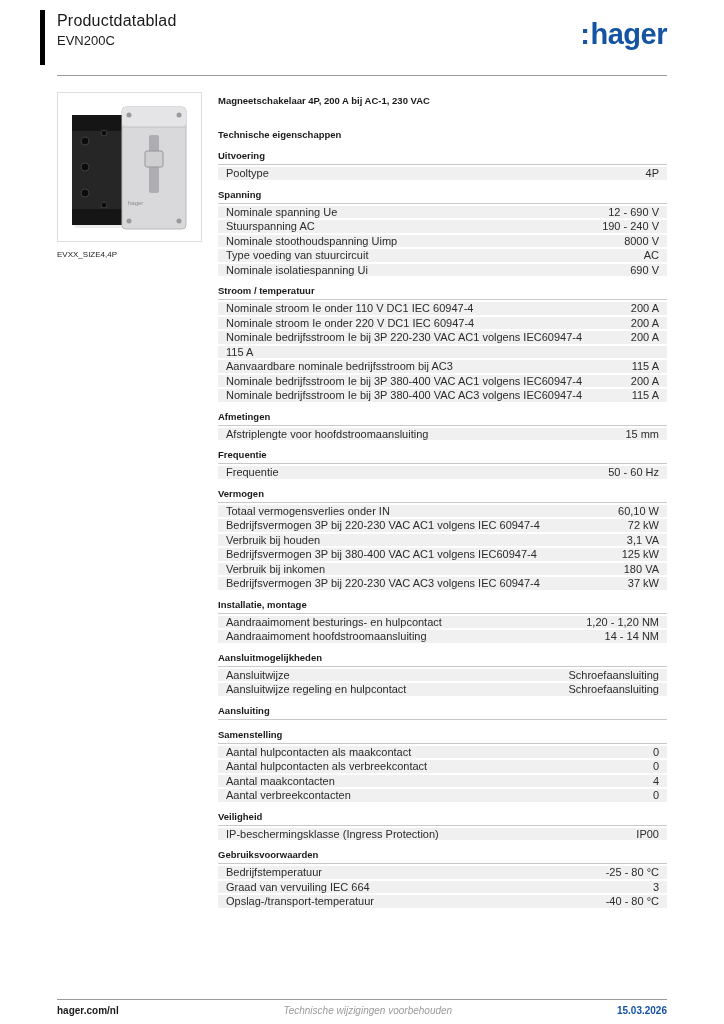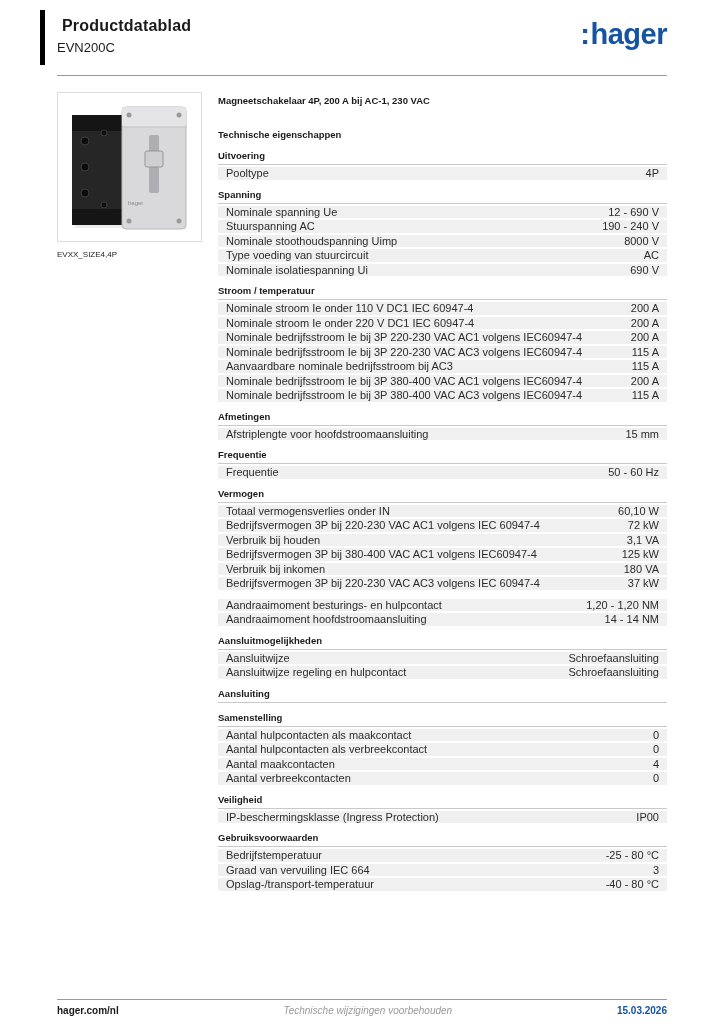--- a/index.html
+++ b/index.html
@@ -11,21 +11,21 @@
     font-family:"Liberation Sans","DejaVu Sans",sans-serif; color:#1a1a1a;
     overflow:hidden;
   }
   .accent-bar { position:absolute; left:40px; top:10px; width:5px; height:55px; background:#000; }
   .header {
     position:absolute; left:57px; right:57px; top:0; height:76px;
     border-bottom:1px solid var(--rule);
     display:flex; justify-content:space-between; align-items:flex-start;
     padding-top:12px;
   }
-  .doc-title { font-size:16px; font-weight:bold; margin:5px; line-height:1.15; letter-spacing:.2px; }
+  .doc-title { font-size:16px; font-weight:normal; margin:0; line-height:1.15; letter-spacing:.2px; }
   .doc-ref { font-size:13px; margin-top:3px; }
   .logo { font-size:29px; font-weight:bold; color:var(--brand); line-height:1; margin-top:8px; letter-spacing:-.5px; }
   .logo .logo-mark { margin-right:1px; }
 
   .content { position:absolute; top:92px; left:57px; right:57px; display:flex; gap:16px; }
   .aside { flex:0 0 145px; width:145px; }
   .image-frame { width:145px; height:150px; border:1px solid #ddd; background:#fff; overflow:hidden; }
   .image-caption { margin-top:8px; font-size:8px; color:#222; }
 
   .main { flex:1; min-width:0; }
@@ -156,21 +156,20 @@
     <span class="spec-label">Nominale stroom Ie onder 220 V DC1 IEC 60947-4</span>
     <span class="spec-value">200 A</span>
   </div>
 
   <div class="spec-row">
     <span class="spec-label">Nominale bedrijfsstroom Ie bij 3P 220-230 VAC AC1 volgens IEC60947-4</span>
     <span class="spec-value">200 A</span>
   </div>
 
   <div class="spec-row">
-    <span class="spec-label">Nominale bedrijfsstroom Ie bij 3P 220-230 VAC AC3 volgens IEC60947-4</span>
     <span class="spec-value">115 A</span>
   </div>
 
   <div class="spec-row">
     <span class="spec-label">Aanvaardbare nominale bedrijfsstroom bij AC3</span>
     <span class="spec-value">115 A</span>
   </div>
 
   <div class="spec-row">
     <span class="spec-label">Nominale bedrijfsstroom Ie bij 3P 380-400 VAC AC1 volgens IEC60947-4</span>
@@ -235,20 +234,21 @@
   </div>
 
   <div class="spec-row">
     <span class="spec-label">Bedrijfsvermogen 3P bij 220-230 VAC AC3 volgens IEC 60947-4</span>
     <span class="spec-value">37 kW</span>
   </div>
 </div>
   </section>
 
   <section class="section">
+    <div class="section-title">Installatie, montage</div>
     <div class="section-rows">
   <div class="spec-row">
     <span class="spec-label">Aandraaimoment besturings- en hulpcontact</span>
     <span class="spec-value">1,20 - 1,20 NM</span>
   </div>
 
   <div class="spec-row">
     <span class="spec-label">Aandraaimoment hoofdstroomaansluiting</span>
     <span class="spec-value">14 - 14 NM</span>
   </div>

